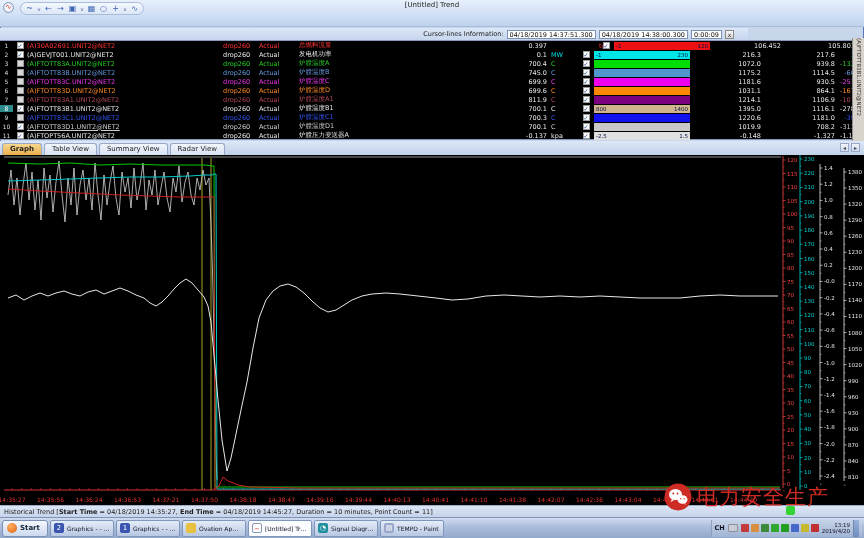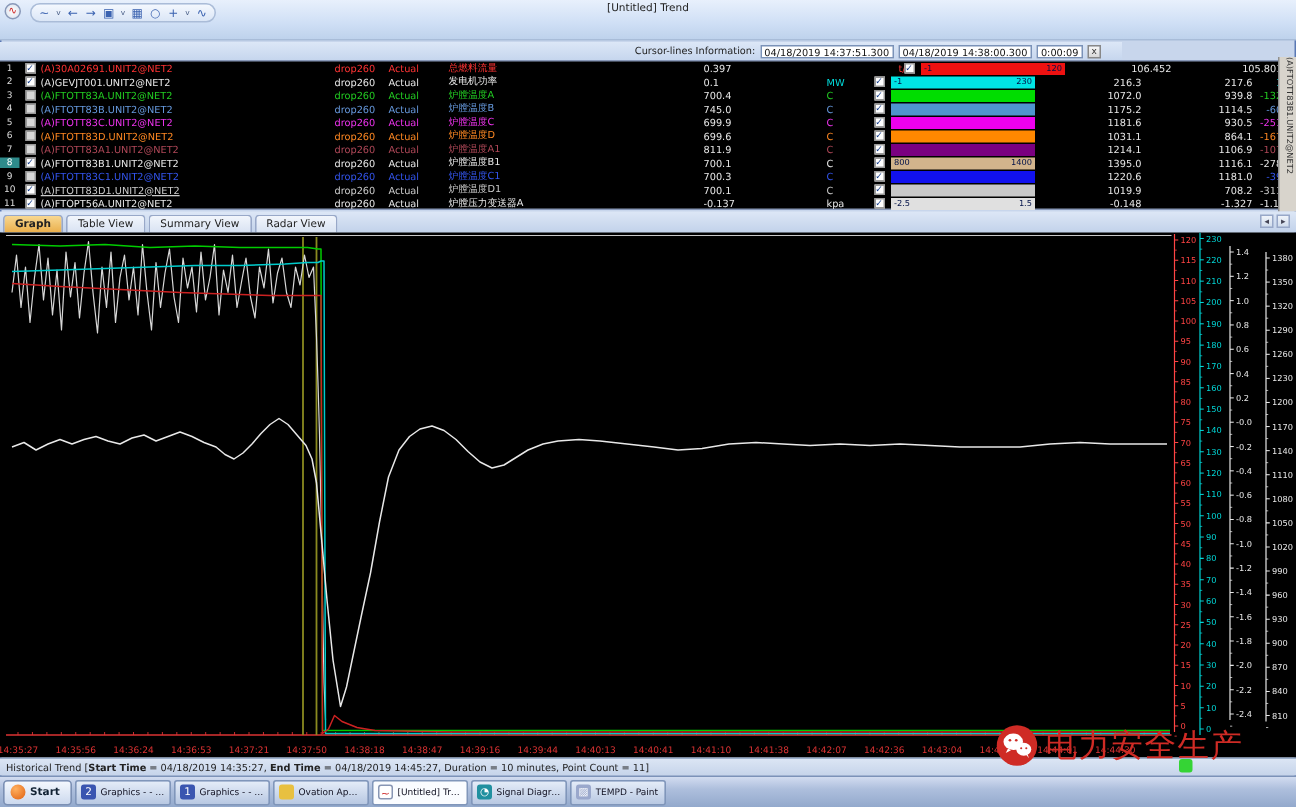--- a/index.html
+++ b/index.html
@@ -28,21 +28,21 @@
   #pen-table{left:0;top:40px;width:864px;height:100px;background:#000;border-top:1px solid #8898b8;border-bottom:1px solid #8898b8}
   .prow{display:flex;height:9px;align-items:center;font-size:6.5px;white-space:nowrap}
   .c-num{width:13px;text-align:center;color:#ddd;font-size:6px;flex:none}
   .c-cb1{width:14px;flex:none;display:flex;justify-content:center}
   .cb{width:7px;height:7px;border:1px solid #9a9a9a;background:#d8d8d8;font-size:6px;line-height:5px;text-align:center;color:#123a8c}
   .cb.on{background:#fff}
   .c-tag{width:196px;flex:none;overflow:hidden}
   .c-drop{width:36px;flex:none}
   .c-mode{width:40px;flex:none}
   .c-desc{width:170px;flex:none;overflow:hidden}
-  .c-val{width:82px;flex:none;color:#e8e8e8;padding-right:4px}
+  .c-val{width:82px;flex:none;text-align:right;color:#e8e8e8;padding-right:4px}
   .c-unit{width:28px;flex:none}
   .c-cb2{width:14px;flex:none;display:flex;justify-content:center}
   .c-bar{width:98px;flex:none;height:8px;padding:0 1px}
   .bar-fill{width:100%;height:8px;display:flex;justify-content:space-between;font-size:5.5px;line-height:8px;color:#001048;padding:0 2px}
   .c-cur1{width:70px;flex:none;text-align:right;color:#e8e8e8}
   .c-cur2{width:74px;flex:none;text-align:right;color:#e8e8e8}
   .c-delta{flex:1;text-align:right;padding-right:3px;overflow:hidden}
   .numsel{background:#2e8b8b;color:#fff}
 
   
@@ -815,20 +815,39 @@
       </div>
       <div class="task-btn">
         <span class="tb-icon" style="background: rgb(32, 144, 160);">◔</span>
         <span class="tb-label">Signal Diagram Viewe...</span>
       </div>
       <div class="task-btn">
         <span class="tb-icon" style="background: rgb(154, 168, 204);">▨</span>
         <span class="tb-label">TEMPD - Paint</span>
       </div>
     </div>
+  <div id="tray">
+    <span id="tray-lang">CH</span>
+    <span id="printer-icon"></span>
+    <span id="tray-icons" style="display:flex;gap:2px">
+        <span class="tray-icon" style="background: rgb(194, 59, 59);"></span>
+        <span class="tray-icon" style="background: rgb(216, 144, 64);"></span>
+        <span class="tray-icon" style="background: rgb(59, 138, 59);"></span>
+        <span class="tray-icon" style="background: rgb(47, 166, 47);"></span>
+        <span class="tray-icon" style="background: rgb(31, 158, 31);"></span>
+        <span class="tray-icon" style="background: rgb(70, 104, 200);"></span>
+        <span class="tray-icon" style="background: rgb(200, 184, 48);"></span>
+        <span class="tray-icon" style="background: rgb(192, 48, 48);"></span>
+      </span>
+    <span id="tray-clock">
+        <div>13:19</div>
+        <div>2019/4/20</div>
+      </span>
+    <span id="show-desktop"></span>
+  </div>
 </div>
 
 <div class="abs" id="watermark">
   <svg width="28" height="28" viewBox="0 0 28 28">
     <circle cx="14" cy="14" r="13.5" fill="#cf2b25"></circle>
     <ellipse cx="11.5" cy="11.5" rx="6.5" ry="5.5" fill="#ffffff"></ellipse>
     <ellipse cx="18.5" cy="16.5" rx="5" ry="4.3" fill="#ffffff"></ellipse>
     <circle cx="9.3" cy="10.5" r="0.9" fill="#cf2b25"></circle>
     <circle cx="13.5" cy="10.5" r="0.9" fill="#cf2b25"></circle>
     <circle cx="16.8" cy="15.8" r="0.7" fill="#cf2b25"></circle>

